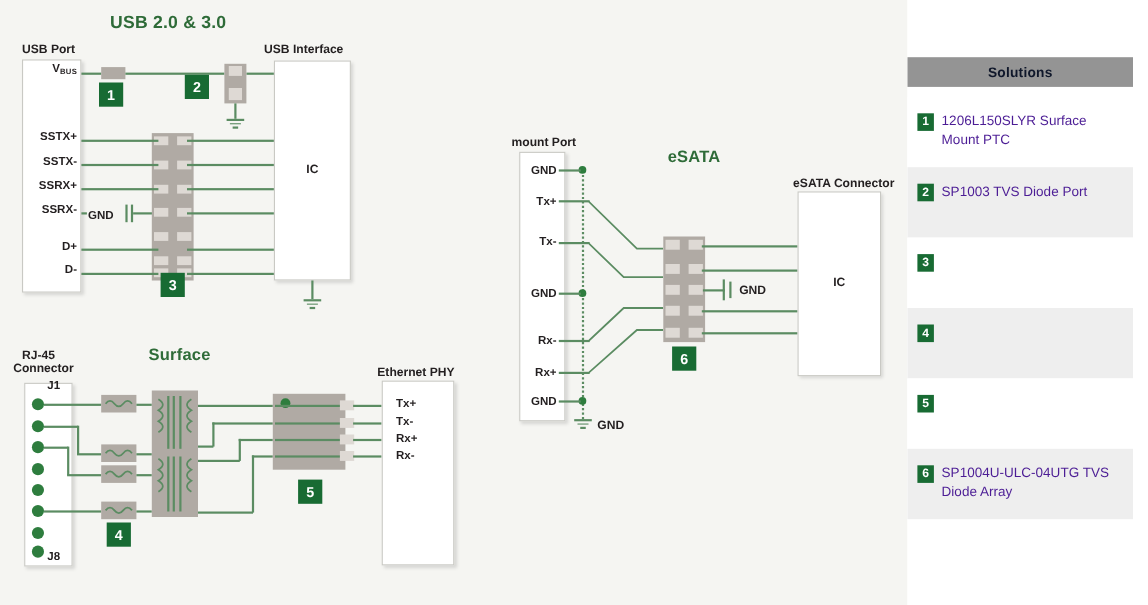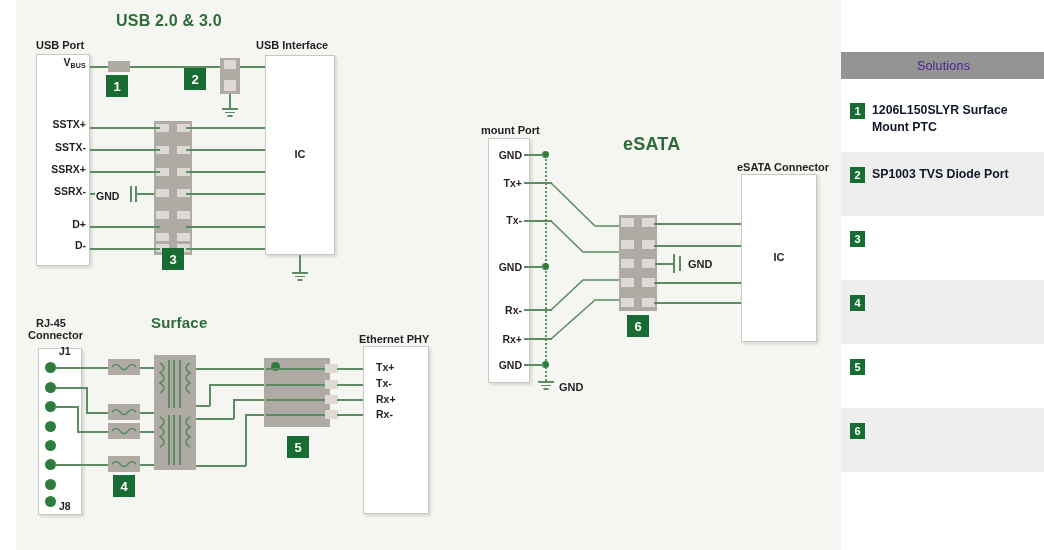--- a/index.html
+++ b/index.html
@@ -2,21 +2,21 @@
 <html><head>
 <meta charset="utf-8">
 <style>
   html,body{margin:0;padding:0;}
   body{
     width:1044px;height:550px;overflow:hidden;
     background:#ffffff;
     font-family:"Liberation Sans", sans-serif;
     -webkit-font-smoothing:antialiased;
   }
-  #root{position:relative;width:861px;height:550px;margin-left:16px;}
+  #root{position:relative;width:861px;height:550px;}
 
   
   .diagram-area{
     position:absolute;left:0;top:0;width:825px;height:550px;
     background:#f5f5f2;
   }
 
   .panel{position:absolute;}
 
   .sect-title{
@@ -105,40 +105,40 @@
   
   .xfmr{position:absolute;background:#b0aaa4;}
   .core{position:absolute;background:#5b8c62;width:1.5px;}
 
   
   .solutions{
     position:absolute;left:825px;top:0;width:219px;height:550px;background:#ffffff;
   }
   .sol-head{
     position:absolute;left:0;top:52px;width:205px;height:27px;
-    background:#949494;color:#4c1d95;
-    font-size:12.5px;font-weight:normal;
+    background:#949494;color:#0f172a;
+    font-size:12.5px;font-weight:bold;
     display:flex;align-items:center;justify-content:center;
     letter-spacing:.2px;
   }
   .sol-list{position:absolute;left:0;top:88px;width:205px;}
   .sol-item{
     position:relative;display:flex;gap:7px;
     padding:14px 10px 14px 9px;
     box-sizing:border-box;min-height:64px;align-items:flex-start;
     background:#ffffff;
   }
   .sol-item.alt{background:#eeeeee;}
   .sol-num{
     flex:0 0 auto;width:15px;height:16px;background:#186b33;color:#fff;
     font-size:11px;font-weight:bold;display:flex;align-items:center;justify-content:center;
     margin-top:1px;
   }
   .sol-txt{
-    color:#0f172a;font-size:12.3px;font-weight:bold;line-height:16.5px;
+    color:#4c1d95;font-size:12.3px;font-weight:normal;line-height:16.5px;
   }
 </style>
 </head>
 <body>
 
 <div id="root">
 
   <div class="diagram-area">
 
     <div class="panel" style="left:0;top:0;width:360px;height:290px;">
@@ -334,21 +334,21 @@
 
       <div class="box" style="left:347px;top:46px;width:66px;height:168px;"></div>
       <div class="pin-lbl left-al" style="left:360px;top:62px;">Tx+</div>
       <div class="pin-lbl left-al" style="left:360px;top:78px;">Tx-</div>
       <div class="pin-lbl left-al" style="left:360px;top:94px;">Rx+</div>
       <div class="pin-lbl left-al" style="left:360px;top:109px;">Rx-</div>
     </div>
 
     <div class="panel" style="left:440px;top:110px;width:385px;height:300px;">
 
-      <div class="sect-title" style="left:167px;top:24px;font-size:18px;">eSATA</div>
+      <div class="sect-title" style="left:167px;top:24px;font-size:15px;">eSATA</div>
 
       <div class="blk-label" style="left:25px;top:14px;">mount Port</div>
       <div class="blk-label" style="left:281px;top:51px;">eSATA Connector</div>
 
       <div class="box" style="left:32px;top:28px;width:42px;height:245px;"></div>
 
       <div class="pin-lbl" style="left:20px;top:40px;width:46px;">GND</div>
       <div class="pin-lbl" style="left:20px;top:68px;width:46px;">Tx+</div>
       <div class="pin-lbl" style="left:20px;top:105px;width:46px;">Tx-</div>
       <div class="pin-lbl" style="left:20px;top:152px;width:46px;">GND</div>
@@ -436,17 +436,18 @@
           <div class="sol-num">3</div>
         </div>
         <div class="sol-item alt">
           <div class="sol-num">4</div>
         </div>
         <div class="sol-item">
           <div class="sol-num">5</div>
         </div>
         <div class="sol-item alt">
           <div class="sol-num">6</div>
+          <div class="sol-txt">SP1004U-ULC-04UTG TVS Diode Array</div>
         </div>
       </div>
   </div>
 
 </div>
 
 </body></html>

